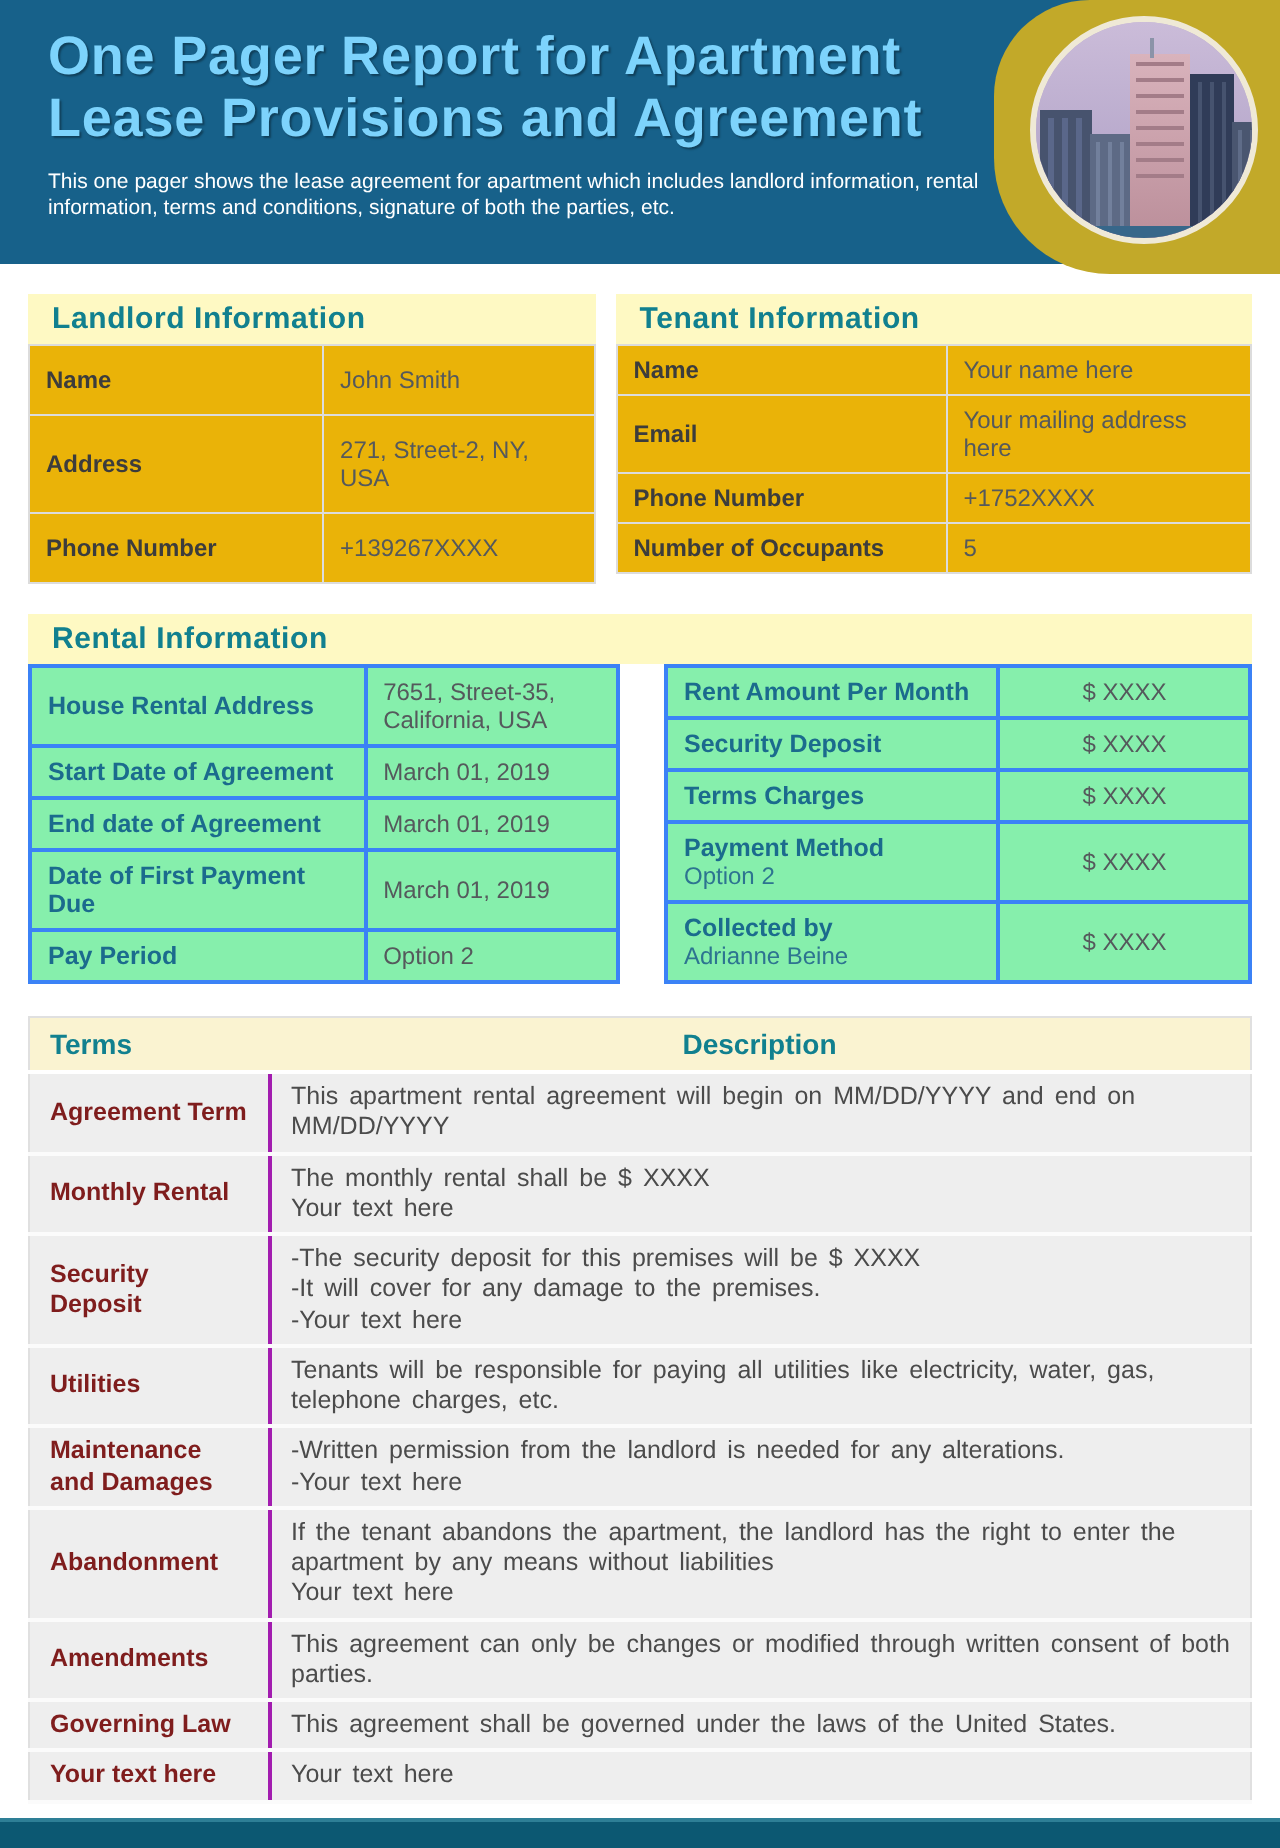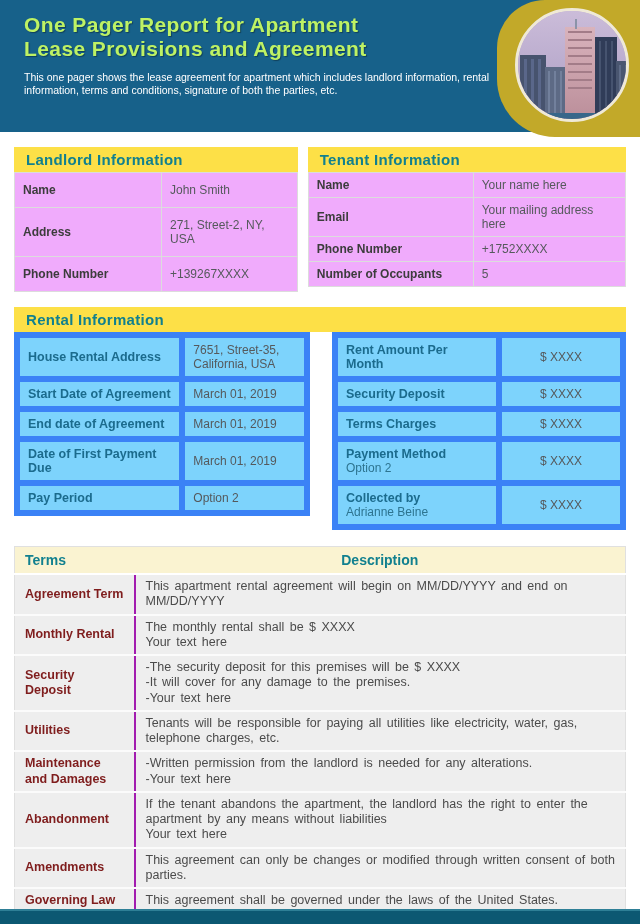--- a/index.html
+++ b/index.html
@@ -28,69 +28,69 @@
     top:8px; right:11px;
     width:114px; height:114px;
     border-radius:50%;
     border:3px solid #efe9d6;
     overflow:hidden;
     background:#bfb0d0;
   }
   .photo-circle svg { display:block; }
   .header-text { position:relative; padding:13px 0 0 24px; width:490px; }
   .header-title {
-    font-size:21px;
+    font-size:27px;
     font-weight:bold;
-    color:#bef264;
+    color:#7dd3fc;
     line-height:1.16;
     letter-spacing:.4px;
     text-shadow:1px 1px 1px rgba(0,0,0,.35);
   }
   .header-sub {
     margin-top:9px;
     font-size:10.5px;
     color:#ffffff;
     line-height:1.3;
     width:478px;
   }
   
   .page { padding:0 14px; }
   .band {
-    background:#fde047;
+    background:#fef9c3;
     padding:4px 12px 3px 12px;
   }
   .band .sec-title {
     font-size:15px;
     font-weight:bold;
     color:#11808f;
     letter-spacing:.3px;
   }
   table { border-collapse:collapse; width:100%; }
   
   .two-col { display:flex; gap:10px; margin-top:15px; align-items:flex-start; }
   .col-l { width:296px; }
   .col-r { width:332px; }
   .info-table td {
     border:1px solid #dcdcdc;
-    background:#f0abfc;
+    background:#eab308;
     font-size:12px;
     padding:5px 8px;
     vertical-align:middle;
   }
   .landlord-table td { padding:10px 8px; }
   .info-table td.lbl { font-weight:bold; color:#3c3c3c; width:52%; }
   .info-table td.val { color:#55595c; }
   
   .rental-wrap { margin-top:15px; }
   .rental-tables { display:flex; gap:22px; align-items:flex-start; }
   .rental-tables .rt-l { width:296px; }
   .rental-tables .rt-r { width:294px;border-radius:13px; }
   .rental-table td {
-    border:6px solid #3b82f6;
-    background:#7dd3fc;
+    border:2px solid #3b82f6;
+    background:#86efac;
     font-size:12px;
     padding:5px 8px;
     vertical-align:middle;
     margin-top:25px;
   }
   .rental-table td.rlbl { font-weight:bold; color:#1b6b8d; font-size:12.5px; width:57%; }
   .rental-table td.rval { color:#55595c; }
   .rental-table td.money { text-align:center; color:#55595c; }
   .sub-line { display:block; font-weight:normal; color:#2d7490; font-size:12px; }
   .pre { white-space:pre-line; }

